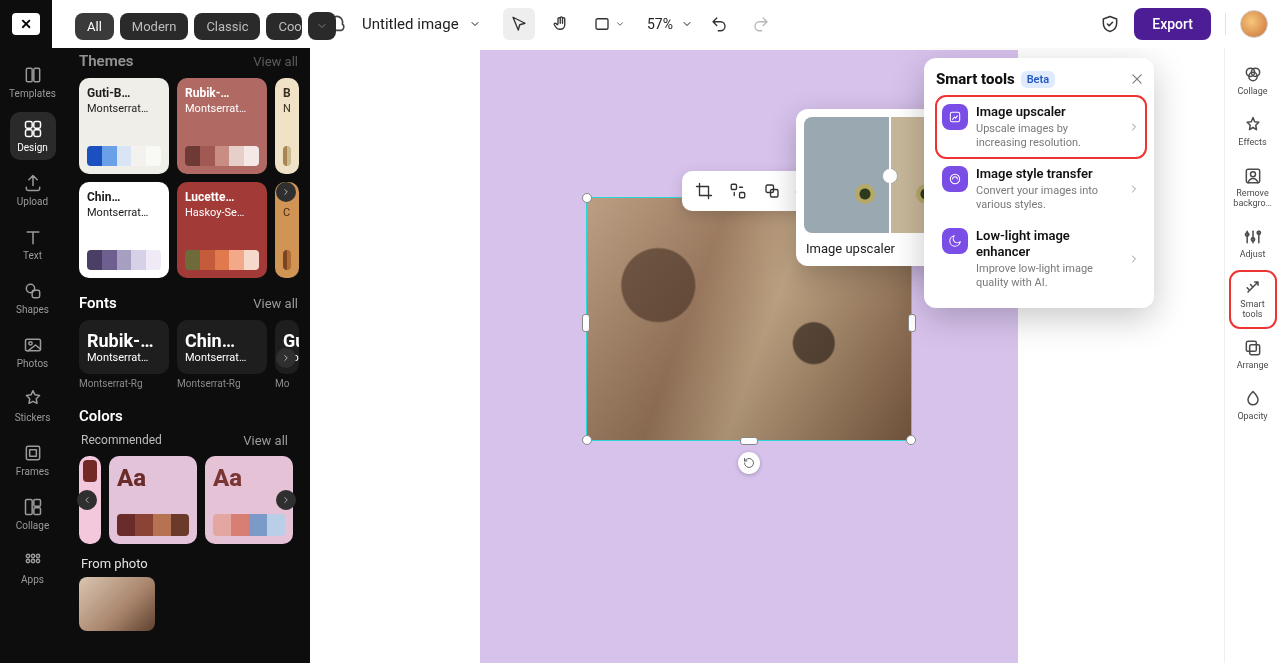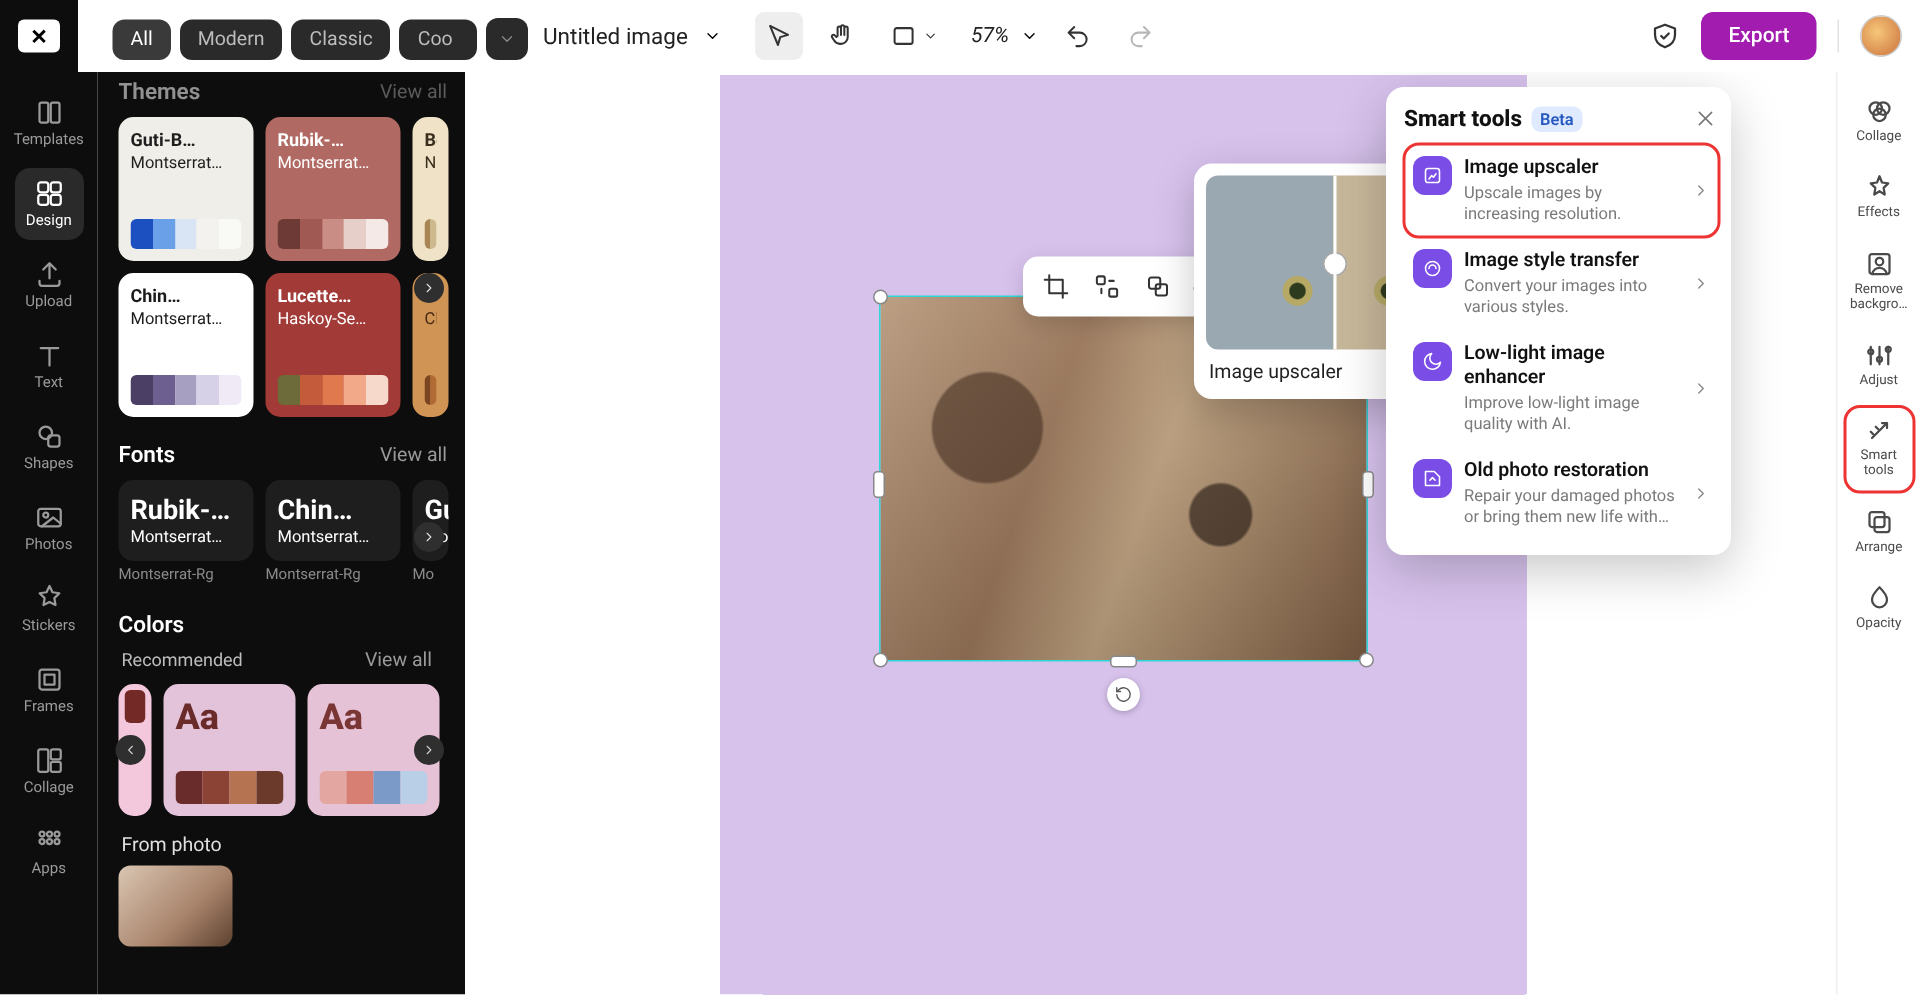--- a/index.html
+++ b/index.html
@@ -11,25 +11,25 @@
   .logo-box { width: 28px; height: 22px; background: #fff; border-radius: 4px; display: flex; align-items: center; justify-content: center; }
   .logo-cut { color:#000; font-weight:900; font-size:14px; }
   .cloud-icon { width: 22px; height: 22px; color: #444; }
   .title-block { display: flex; align-items: center; gap: 10px; margin-left: 4px; }
   .title-text { font-size: 15px; color: #222; }
   .chev { width: 12px; height: 12px; }
   .topbar-center { position: absolute; left: 50%; transform: translateX(-50%); display: flex; align-items: center; gap: 10px; }
   .ico-btn { width: 32px; height: 32px; display:flex; align-items:center; justify-content:center; border-radius:6px; color:#333; }
   .ico-btn.active { background:#eee; }
   .split-btn { display:flex; align-items:center; gap:4px; padding:0 6px; height:32px; border-radius:6px; color:#333; }
-  .zoom-block { display:flex; align-items:center; gap:8px; margin-left:6px;font-style:italic; }
+  .zoom-block { display:flex; align-items:center; gap:8px; margin-left:6px; }
   .zoom-text { font-size:14px; color:#222; }
   .topbar-right { margin-left:auto; display:flex; align-items:center; gap:14px; }
   .shield { width:20px; height:20px; color:#333; }
-  .export-btn { background:#a21caf; color:#fff; border:none; border-radius:8px; padding:8px 18px; font-size:14px; font-weight:500; }
+  .export-btn { background:#4c1d95; color:#fff; border:none; border-radius:8px; padding:8px 18px; font-size:14px; font-weight:500; }
   .avatar { width:28px; height:28px; border-radius:50%; background: radial-gradient(circle at 40% 40%, #f6c77a, #d88a4e 70%); border:1px solid #ccc; }
 
   
   .tabs-bar { position:absolute; left:75px; top:8px; height:36px; display:flex; align-items:center; gap:6px; z-index:5; }
   .tab-pill { background:#2a2a2a; color:#bdbdbd; border:none; border-radius:8px; padding:6px 12px; font-size:13px; }
   .tab-pill.active { background:#3a3a3a; color:#fff; }
   .tab-more { width:28px; height:28px; display:flex; align-items:center; justify-content:center; color:#888; background:#2a2a2a; border-radius:8px; }
 
   
   .main-row { flex:1; display:flex; min-height:0; }
@@ -144,21 +144,21 @@
   <div class="logo-area">
     <div class="logo-box">
         <span class="logo-cut">✕</span>
       </div>
   </div>
 
   <div class="tabs-bar">
     <button class="tab-pill active">All</button>
     <button class="tab-pill">Modern</button>
     <button class="tab-pill">Classic</button>
-    <button class="tab-pill" style="padding-right:16px">Coo</button>
+    <button class="tab-pill" style="padding-right:0">Coo</button>
     <div class="tab-more">
       <svg viewBox="0 0 24 24" width="12" height="12">
           <polyline points="6 9 12 15 18 9"></polyline>
         </svg>
     </div>
   </div>
 
   <div style="flex:0 0 260px"></div>
   <div class="cloud-icon">
     <svg viewBox="0 0 24 24">
@@ -566,35 +566,20 @@
         </div>
         <div class="tool-txt">
           <div class="tool-name">Low-light image enhancer</div>
           <div class="tool-desc">Improve low-light image quality with AI.</div>
         </div>
         <svg class="tool-chev" viewBox="0 0 24 24" width="12" height="12">
             <polyline points="9 6 15 12 9 18"></polyline>
           </svg>
       </div>
 
-      <div class="tool-item">
-        <div class="tool-icon">
-          <svg viewBox="0 0 24 24" width="14" height="14" style="stroke:#fff">
-              <path d="M4 4h10l6 6v10H4z"></path>
-              <path d="M9 14l3-3 3 3"></path>
-            </svg>
-        </div>
-        <div class="tool-txt">
-          <div class="tool-name">Old photo restoration</div>
-          <div class="tool-desc">Repair your damaged photos or bring them new life with…</div>
-        </div>
-        <svg class="tool-chev" viewBox="0 0 24 24" width="12" height="12">
-            <polyline points="9 6 15 12 9 18"></polyline>
-          </svg>
-      </div>
     </div>
   </div>
 
   <div class="right-rail">
     <div class="rr-item">
       <svg class="rr-icon" viewBox="0 0 24 24">
           <circle cx="9" cy="10" r="5"></circle>
           <circle cx="15" cy="10" r="5"></circle>
           <circle cx="12" cy="15" r="5"></circle>
         </svg>

